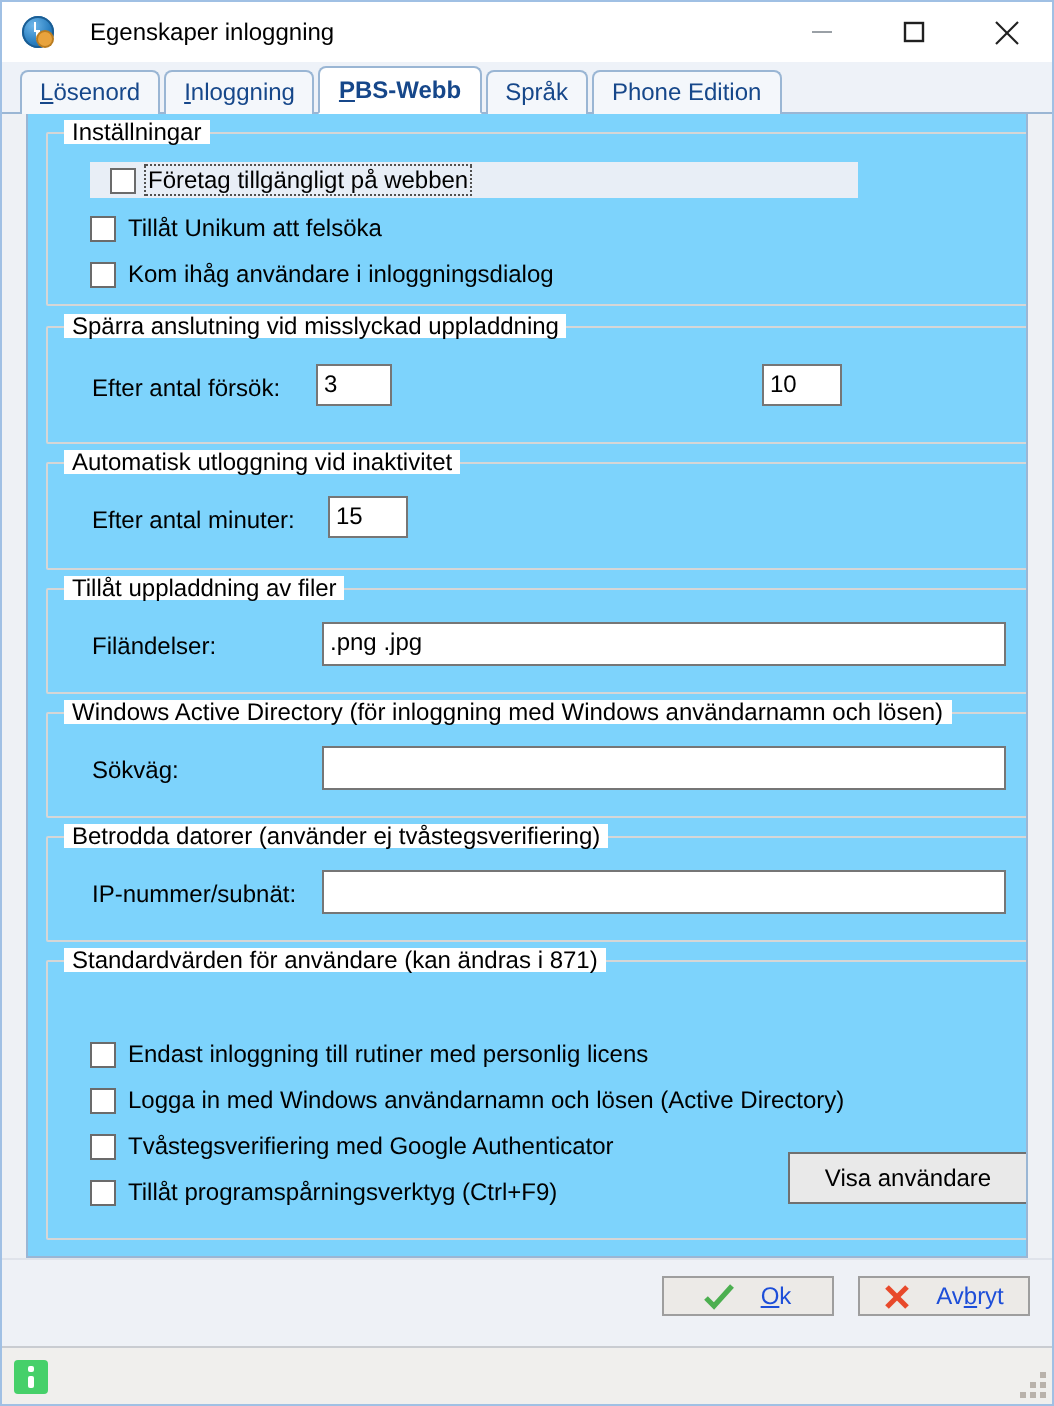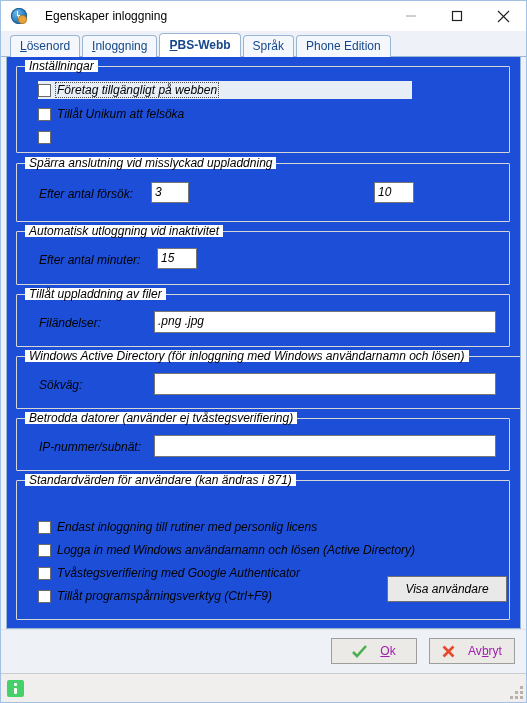--- a/index.html
+++ b/index.html
@@ -121,28 +121,27 @@
     line-height: 23px;
     top: 1px;
     z-index: 3;
     border-bottom: 1px solid #ffffff;
   }
   .tab u { text-decoration: underline; }
 
   
   .tabpage {
     flex: 1;
-    background: #1d4ed8;
+    background: #7dd3fc;
     border: 1px solid #9ab6d4;
     border-top: none;
-    margin: 0 5px;
+    margin: 0 12px;
     box-sizing: border-box;
     position: relative;
     overflow: hidden;
-    font-style: italic;
   }
 
   
   .group {
     position: absolute;
     box-sizing: border-box;
     border: 1px solid #d6d6d6;
     border-radius: 1px;
   }
   .group > .group-title {
@@ -226,29 +225,29 @@
   .buttonbar {
     height: 43px;
     min-height: 43px;
     background: #eef1f6;
     position: relative;
     border-top: 1px solid #dfe3ea;
   }
   .dlg-btn {
     position: absolute;
     top: 8px;
-    height: 26px;
+    height: 20px;
     box-sizing: border-box;
     border: 1px solid #9e9e9e;
     background: #eceae7;
     display: flex;
     align-items: center;
     justify-content: center;
     font-size: 12px;
-    color: #a21caf;
+    color: #1d4ed8;
     gap: 13px;
   }
   .dlg-btn .glyph { display: flex; align-items: center; }
 
   
   .statusbar {
     height: 28px;
     min-height: 28px;
     background: #f0efed;
     border-top: 1px solid #c9ccd1;
@@ -327,32 +326,33 @@
     <div class="tab active"><u>P</u><span>BS-Webb</span></div>
     <div class="tab"><span>Språk</span></div>
     <div class="tab"><span>Phone Edition</span></div>
   </div>
 
   <div class="tabpage">
 
     <div class="group" style="left:9px; top:9px; width:494px; height:87px;">
       <span class="group-title">Inställningar</span>
 
-      <div class="cb-row focused" style="left:21px; top:14px; width:374px;">
+      <div class="cb-row focused" style="left:21px; top:14px; width:374px;padding-left:10px;">
         <span class="cb-box"></span>
         <span class="cb-label">Företag tillgängligt på webben</span>
       </div>
 
       <div class="cb-row" style="left:21px; top:38px;">
         <span class="cb-box"></span>
         <span class="cb-label">Tillåt Unikum att felsöka</span>
       </div>
 
       <div class="cb-row" style="left:21px; top:61px;">
         <span class="cb-box"></span>
+        <span class="cb-label">Kom ihåg användare i inloggningsdialog</span>
       </div>
     </div>
 
     <div class="group" style="left:9px; top:106px; width:494px; height:59px;">
       <span class="group-title">Spärra anslutning vid misslyckad uppladdning</span>
 
       <span class="fld-label" style="left:22px; top:23px;">Efter antal försök:</span>
       <div class="txtbox" style="left:134px; top:18px; width:38px; height:21px;">3</div>
 
       <div class="txtbox" style="left:357px; top:18px; width:40px; height:21px;">10</div>

